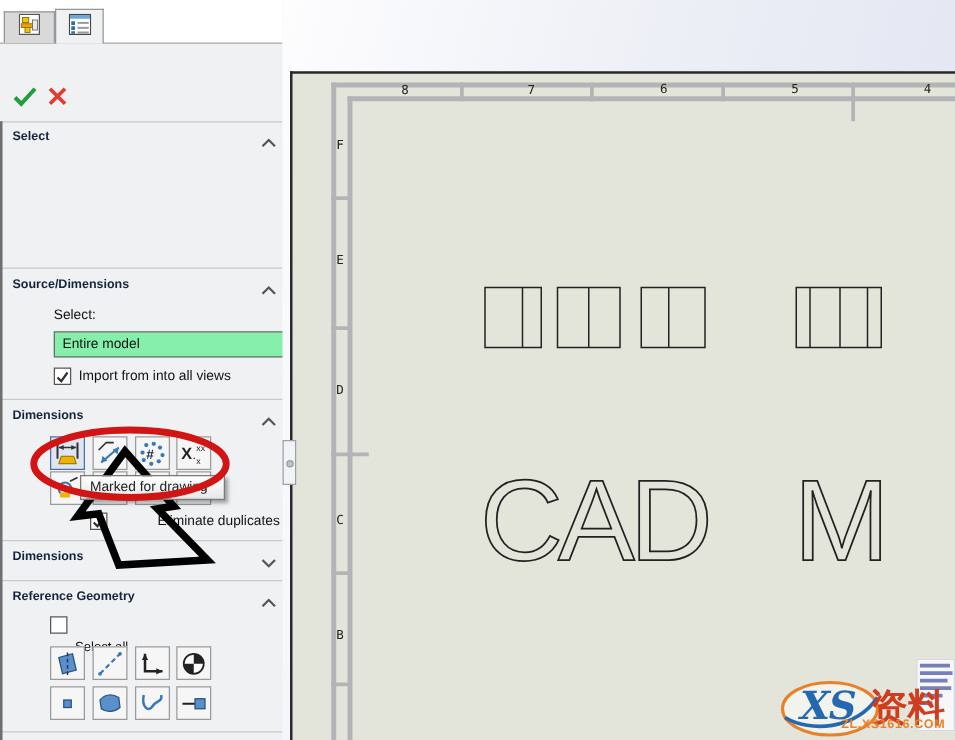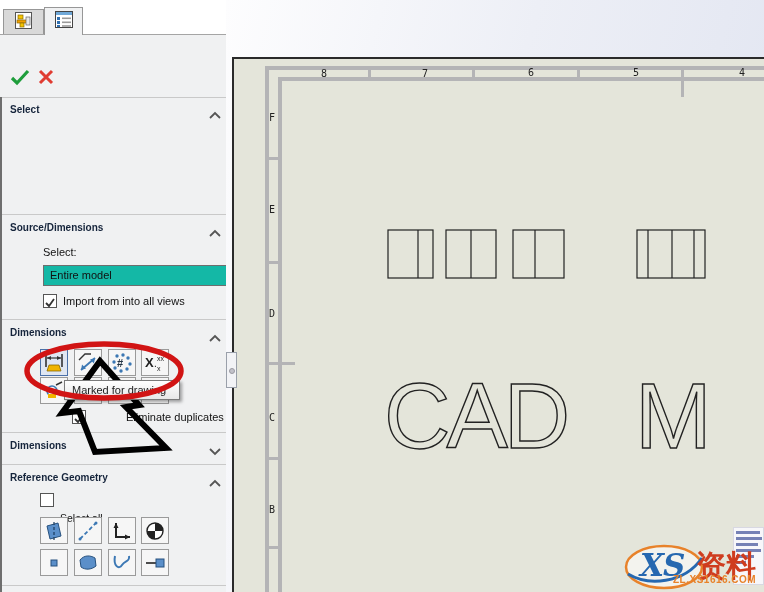--- a/index.html
+++ b/index.html
@@ -16,21 +16,21 @@
   .title-row{position:absolute;left:0;top:38px;width:226px;height:26px;}
   .pm-title{position:absolute;left:46px;top:5px;font-size:12px;font-weight:bold;color:#15243b;}
   .help{position:absolute;left:201px;top:2px;width:17px;height:17px;border:2px solid #93a3bd;border-radius:50%;
         color:#2b5e9e;font-size:11px;font-weight:bold;text-align:center;line-height:17px;background:#fdfdfd;}
   .sect-div{position:absolute;left:0;width:226px;border-top:1px solid #c9c9c9;}
   .sect-head{position:absolute;left:10px;font-size:10px;font-weight:bold;color:#15243b;}
   .chev{position:absolute;left:208px;width:14px;height:12px;cursor:pointer;}
   .msg-box{position:absolute;left:7px;top:126px;width:212px;height:79px;background:#fbf9ad;box-sizing:border-box;
            padding:3px 5px;font-size:11px;line-height:13px;letter-spacing:-0.3px;color:#111;white-space:pre-line;}
   .lbl{font-size:11px;color:#111;}
-  .select{position:absolute;left:43px;top:265px;width:202px;height:21px;background:#14b8a6;border:1px solid #6e6e6e;
+  .select{position:absolute;left:43px;top:265px;width:202px;height:21px;background:#86efac;border:1px solid #6e6e6e;
           box-sizing:border-box;font-size:11px;color:#111;line-height:19px;padding-left:6px;}
   .select .sel-ch{position:absolute;right:5px;top:7px;}
   .cb{position:absolute;width:14px;height:14px;background:#fff;border:1px solid #555;box-sizing:border-box;}
   .icon-btn{position:absolute;width:28px;height:27px;background:#f6f6f6;border:1px solid #9a9a9a;box-sizing:border-box;
             display:flex;align-items:center;justify-content:center;}
   .icon-btn.pressed{background:#dfe6f2;border:1px solid #4a70a8;}
   .tooltip{position:absolute;left:64px;top:380px;width:116px;height:20px;background:linear-gradient(#ffffff,#e7e7e7);
            border:1px solid #7a7a7a;box-sizing:border-box;font-size:11px;color:#222;line-height:18px;padding-left:7px;
            z-index:30;box-shadow:2px 2px 3px rgba(0,0,0,0.35);}
   #arrow-svg{position:absolute;left:0;top:0;width:226px;height:592px;z-index:20;pointer-events:none;}

